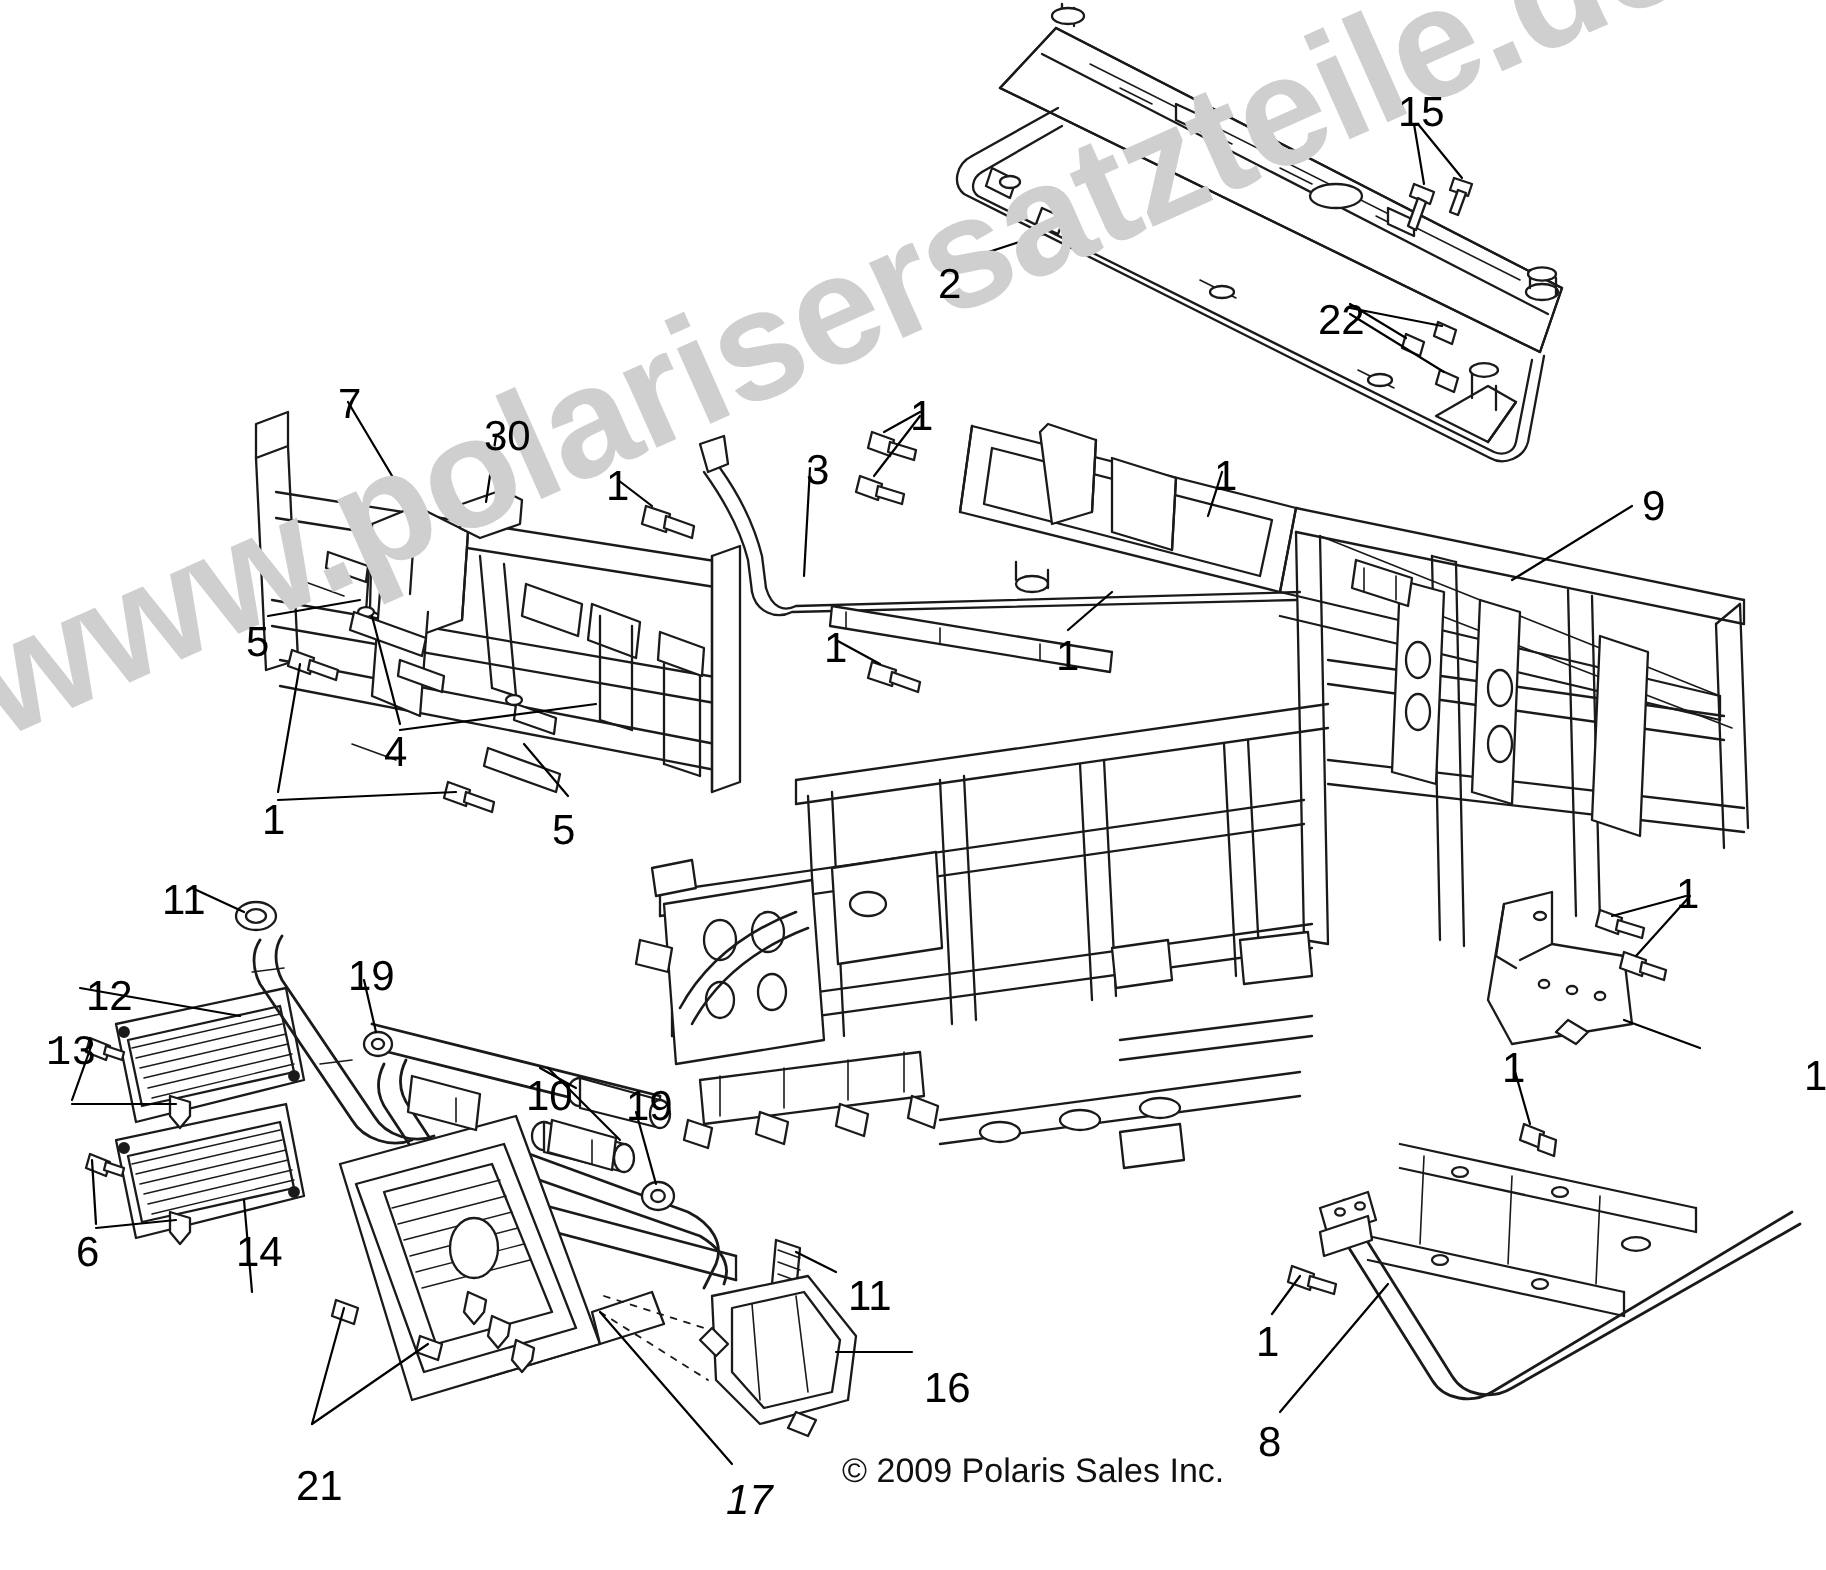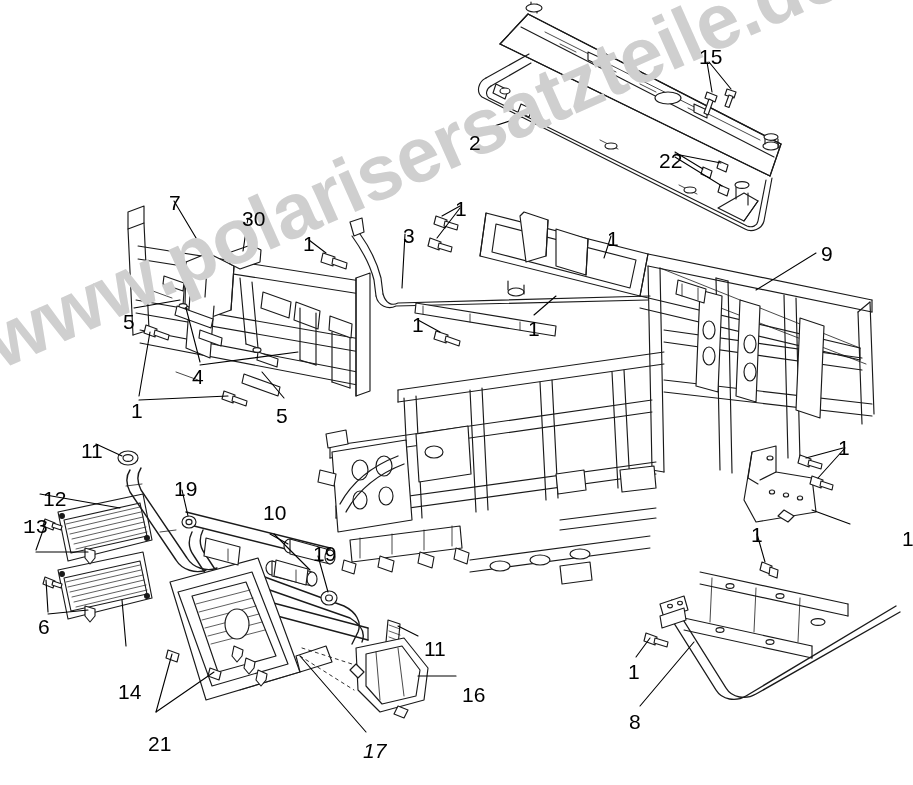--- a/index.html
+++ b/index.html
@@ -516,29 +516,30 @@
       <div class="lbl" style="left: 123px; top: 311px;">5</div>
       <div class="lbl" style="left: 412px; top: 314px;">1</div>
       <div class="lbl" style="left: 528px; top: 318px;">1</div>
       <div class="lbl" style="left: 192px; top: 366px;">4</div>
       <div class="lbl" style="left: 131px; top: 400px;">1</div>
       <div class="lbl" style="left: 276px; top: 405px;">5</div>
       <div class="lbl" style="left: 81px; top: 440px;">11</div>
       <div class="lbl" style="left: 838px; top: 437px;">1</div>
       <div class="lbl" style="left: 174px; top: 478px;">19</div>
       <div class="lbl" style="left: 43px; top: 488px; text-align: right;">12</div>
-      <div class="lbl" style="left: 263px; top: 502px;">10</div>
+      <div class="lbl" style="left: 263px; top: 538px;">10</div>
       <div class="lbl" style="left: 855px; top: 528px; margin-left: 47px;">18</div>
       <div class="lbl" style="left: 23px; top: 517px; font-family: Liberation Mono, monospace;">13</div>
       <div class="lbl" style="left: 313px; top: 543px;">19</div>
       <div class="lbl" style="left: 751px; top: 524px;">1</div>
       <div class="lbl" style="left: 38px; top: 616px;">6</div>
       <div class="lbl" style="left: 424px; top: 638px;">11</div>
-      <div class="lbl" style="left: 118px; top: 681px;">14</div>
+      <div class="lbl" style="left: 118px; top: 616px;">14</div>
       <div class="lbl" style="left: 628px; top: 661px;">1</div>
       <div class="lbl" style="left: 462px; top: 684px;">16</div>
       <div class="lbl" style="left: 629px; top: 711px;">8</div>
       <div class="lbl" style="left: 148px; top: 718px; margin-top: 15px;">21</div>
       <div class="lbl" style="left: 363px; top: 740px; font-style: italic;">17</div>
     </div>
 
+  <div class="cb" style="left:421px;top:726px;">© 2009 Polaris Sales Inc.</div>
 
 </div>
 
 </body></html>

